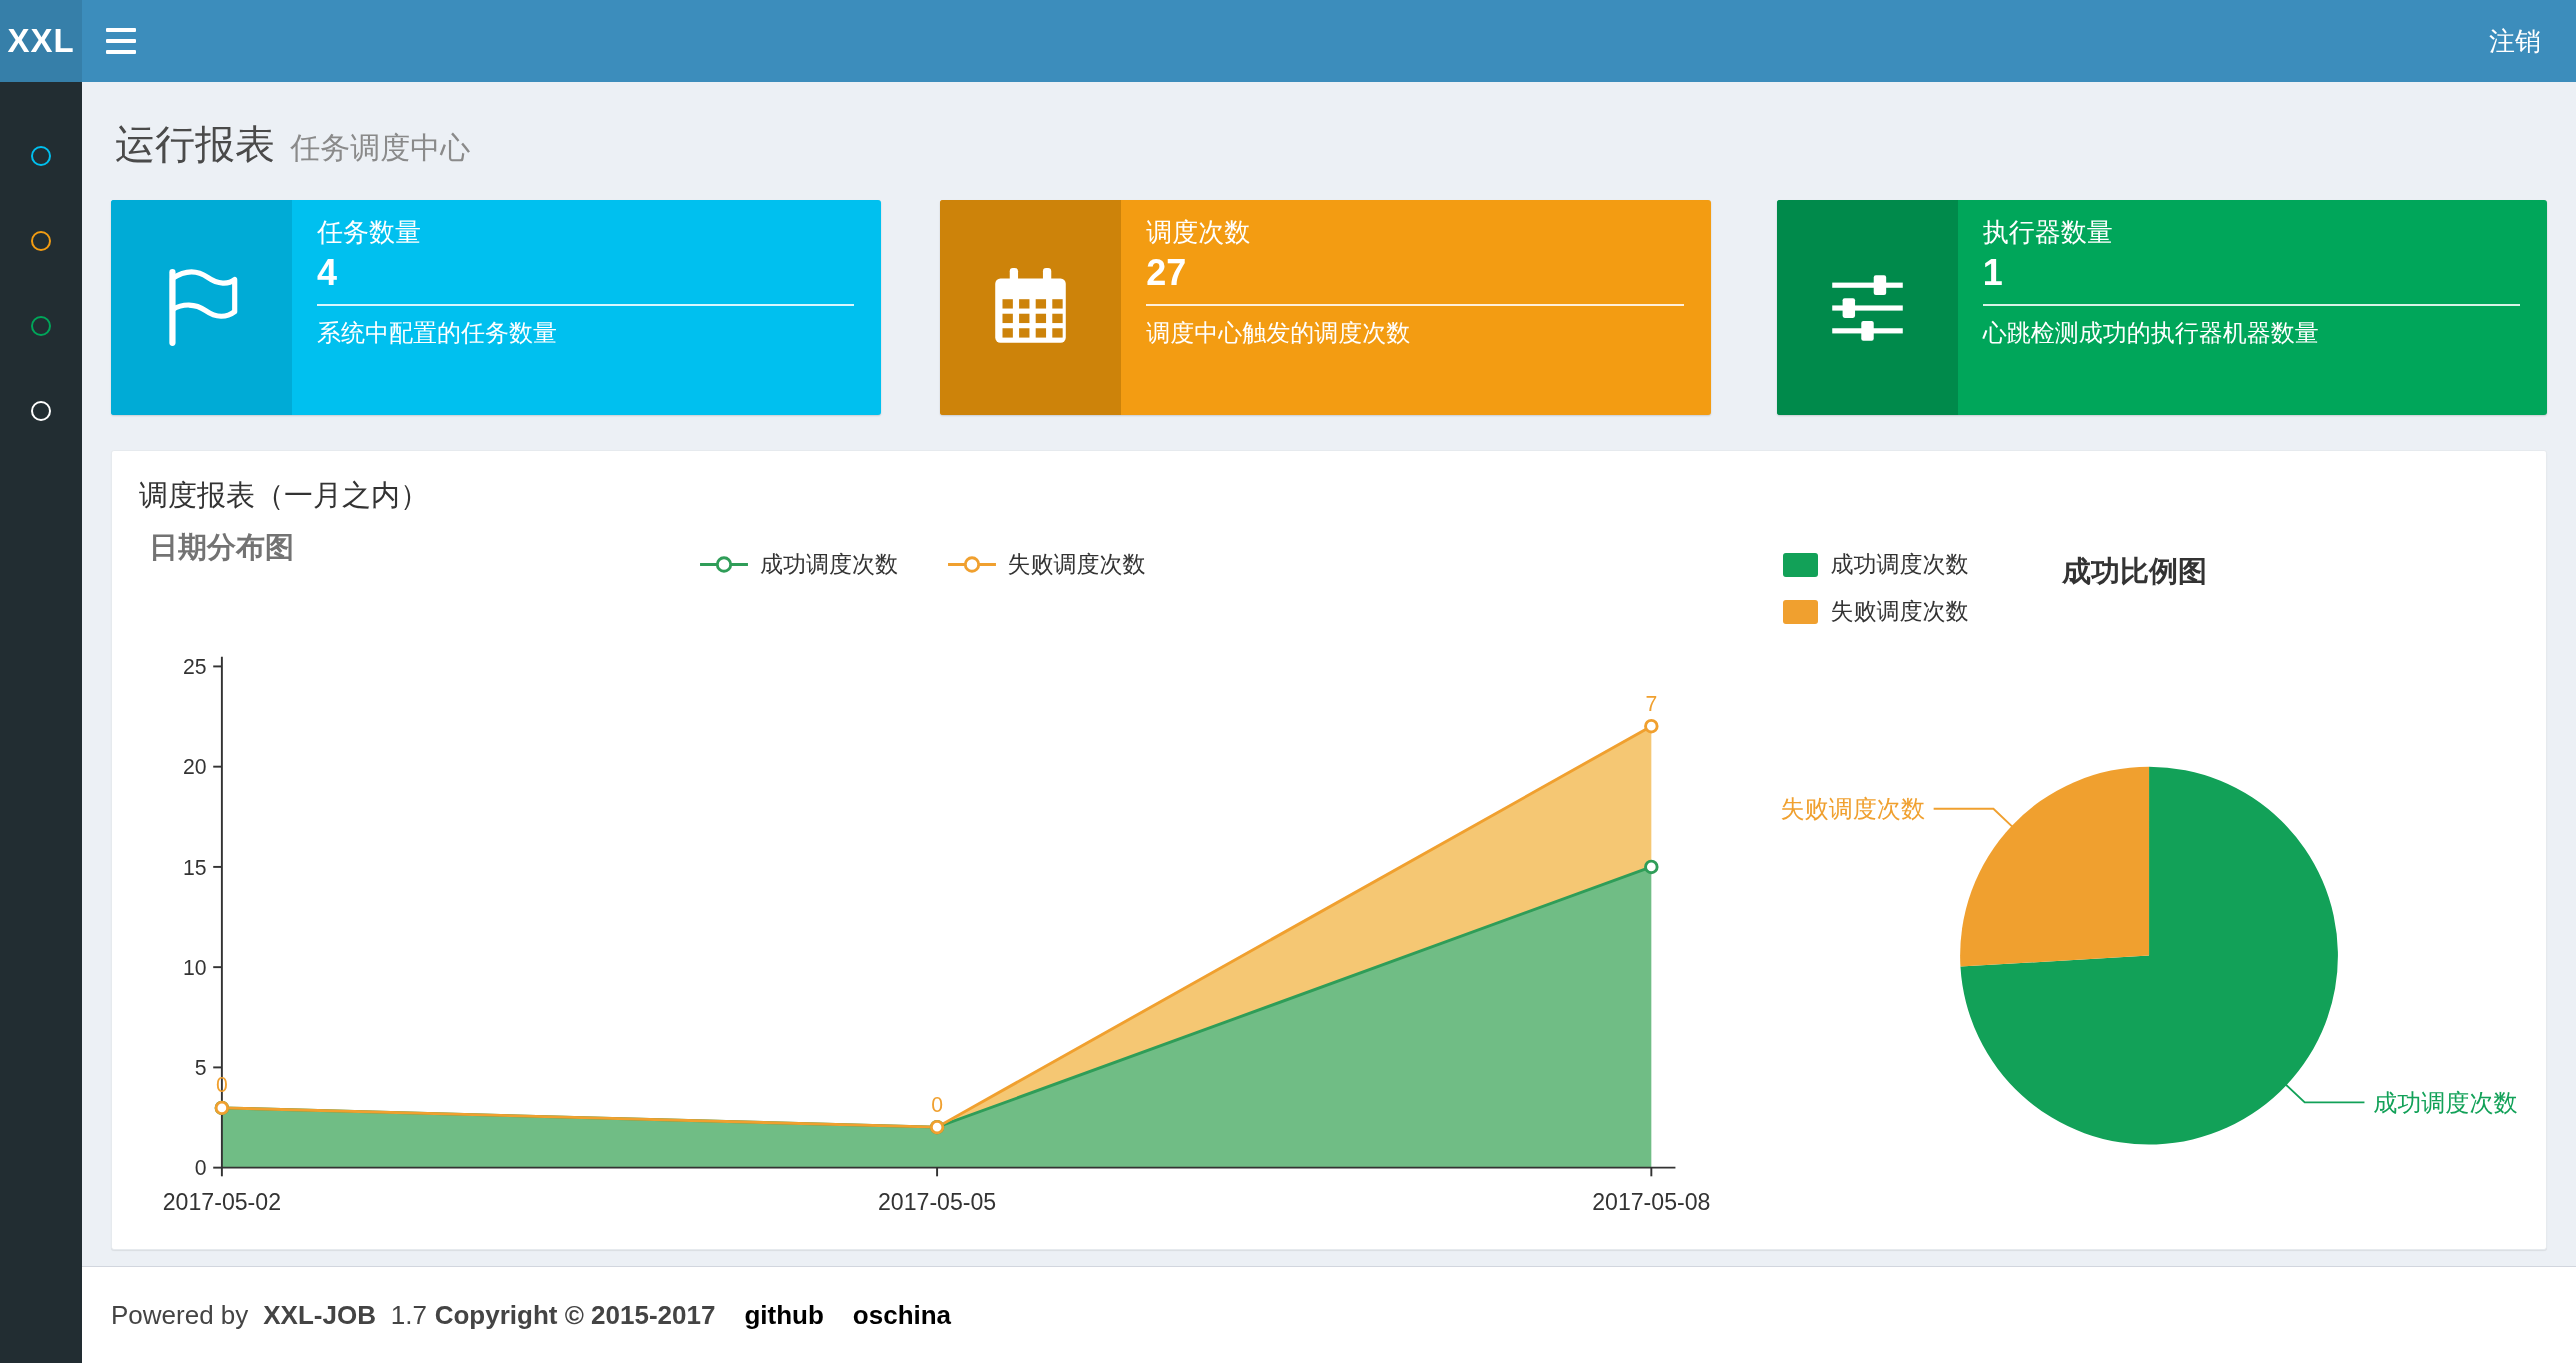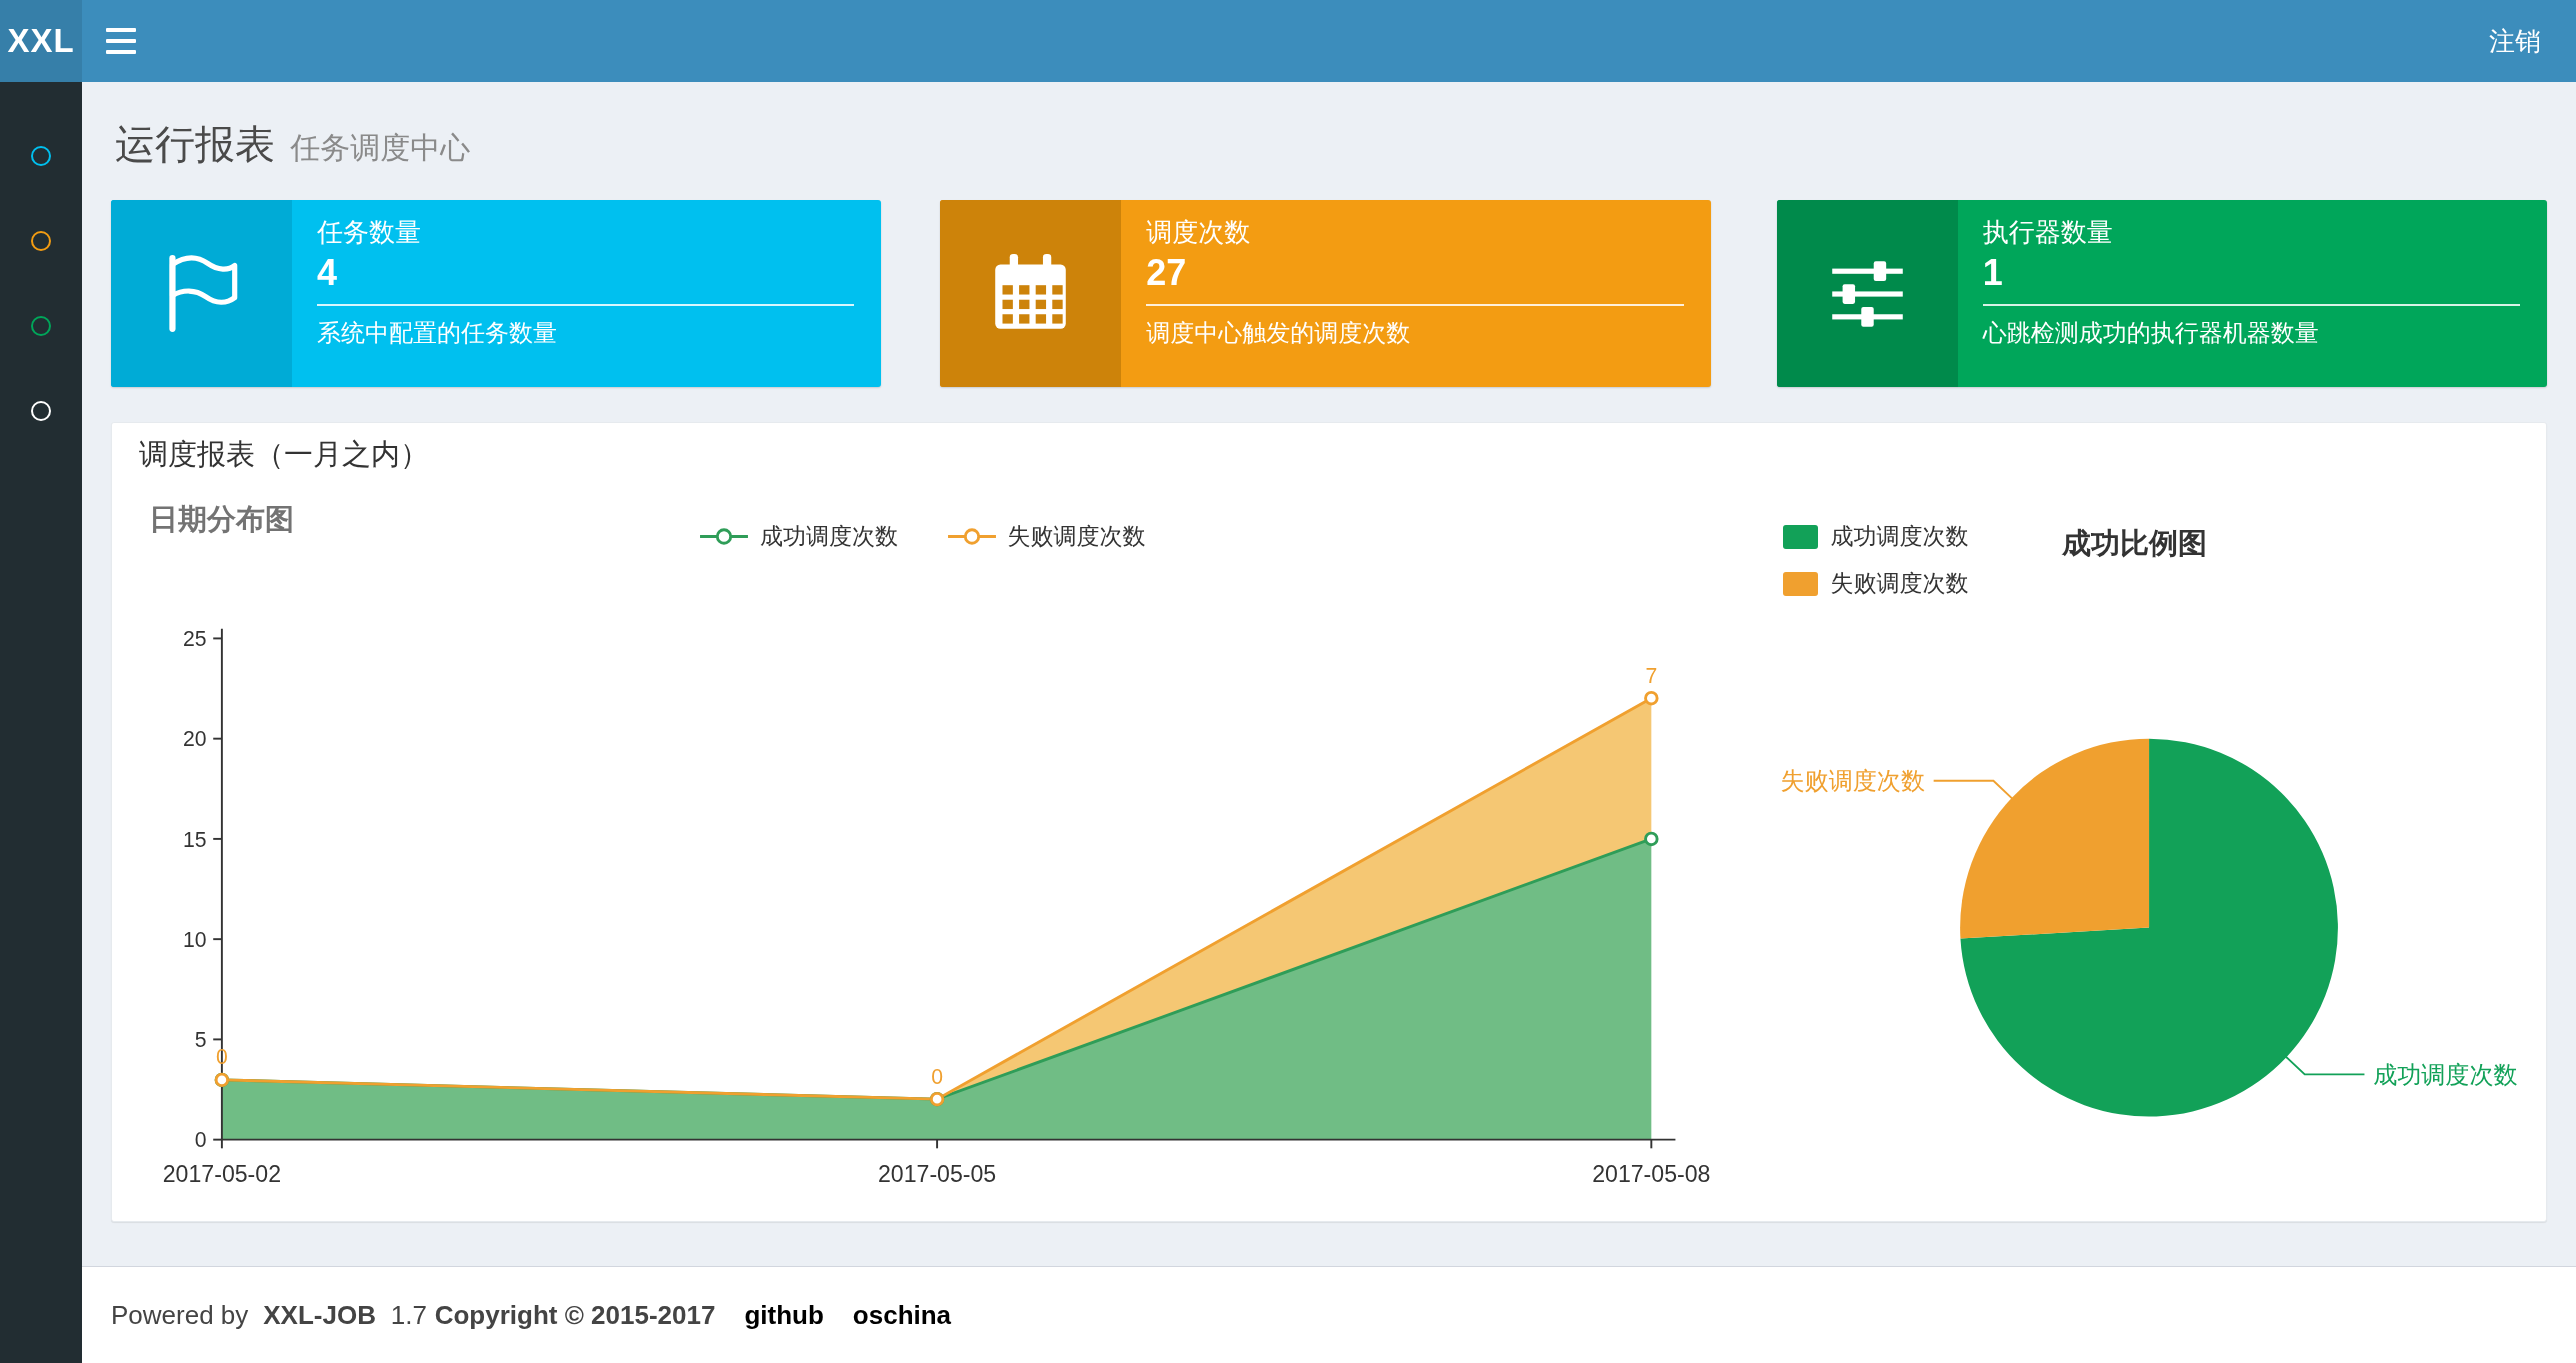--- a/index.html
+++ b/index.html
@@ -25,32 +25,32 @@
   .side-item { width:82px; height:85px; display:flex; align-items:center; justify-content:center; cursor:pointer; }
   .ring { width:20px; height:20px; border:2.9px solid #fff; border-radius:50%; }
   
   .main { position:absolute; left:82px; top:82px; right:0; bottom:0; background:#ecf0f5; }
   .content { padding:0 29px; }
   .content-header { padding:39px 3.9px 29px; }
   .content-header h1 { margin:0; font-size:40px; font-weight:500; color:#4a4a4a; line-height:46px; }
   .content-header h1 small { font-size:30px; font-weight:normal; color:#8a8a8a; margin-left:15.4px; }
   
   .info-row { display:flex; gap:59px; }
-  .info-box { flex:1; height:187px; border-radius:2.9px; color:#fff; display:flex; overflow:hidden;
+  .info-box { flex:1; height:215px; border-radius:2.9px; color:#fff; display:flex; overflow:hidden;
           box-shadow:0 1px 1.9px rgba(0,0,0,0.15); }
   .info-icon { width:181px; flex:0 0 181px; display:flex; align-items:center; justify-content:center; }
   .info-content { flex:1; padding:17.4px 27px 0 25px; }
   .info-title { font-size:26px; line-height:31px; }
   .info-number { font-size:36px; font-weight:bold; line-height:42px; margin-top:3.9px; }
   .divider { height:1.9px; background:rgba(255,255,255,0.85); margin:9.6px 0 11.6px; }
   .info-desc { font-size:24px; }
   
   .panel { position:relative; margin-top:35px; height:800px; background:#fff; border:1px solid #e6eaee;
           border-radius:2.9px; box-shadow:0 1px 1px rgba(0,0,0,0.08); }
-  .panel-title { position:absolute; left:27px; top:12px; font-size:29px; font-weight:500; color:#333; }
+  .panel-title { position:absolute; left:27px; top:25px; font-size:29px; font-weight:500; color:#333; }
   .line-title { position:absolute; left:37px; top:77px; font-size:29px; font-weight:bold; color:#737373; }
   .line-legend { position:absolute; left:540px; top:98px; width:540px; display:flex;
           justify-content:center; gap:48px; }
   .legend-item { display:flex; align-items:center; gap:9.6px; font-size:23px; color:#333; cursor:pointer; }
   .line-chart-svg { position:absolute; left:0; top:116px; }
   .pie-legend { position:absolute; left:1671px; top:98px; display:flex; flex-direction:column; gap:16.4px; }
   .pie-legend-item { display:flex; align-items:center; gap:12.5px; font-size:23px; color:#333; cursor:pointer; }
   .swatch { width:35px; height:24px; border-radius:2.9px; background:#999; }
   .pie-title { position:absolute; left:1950px; top:101px; font-size:29px; font-weight:bold; color:#333; }
   .pie-svg { position:absolute; left:1639px; top:251px; }

